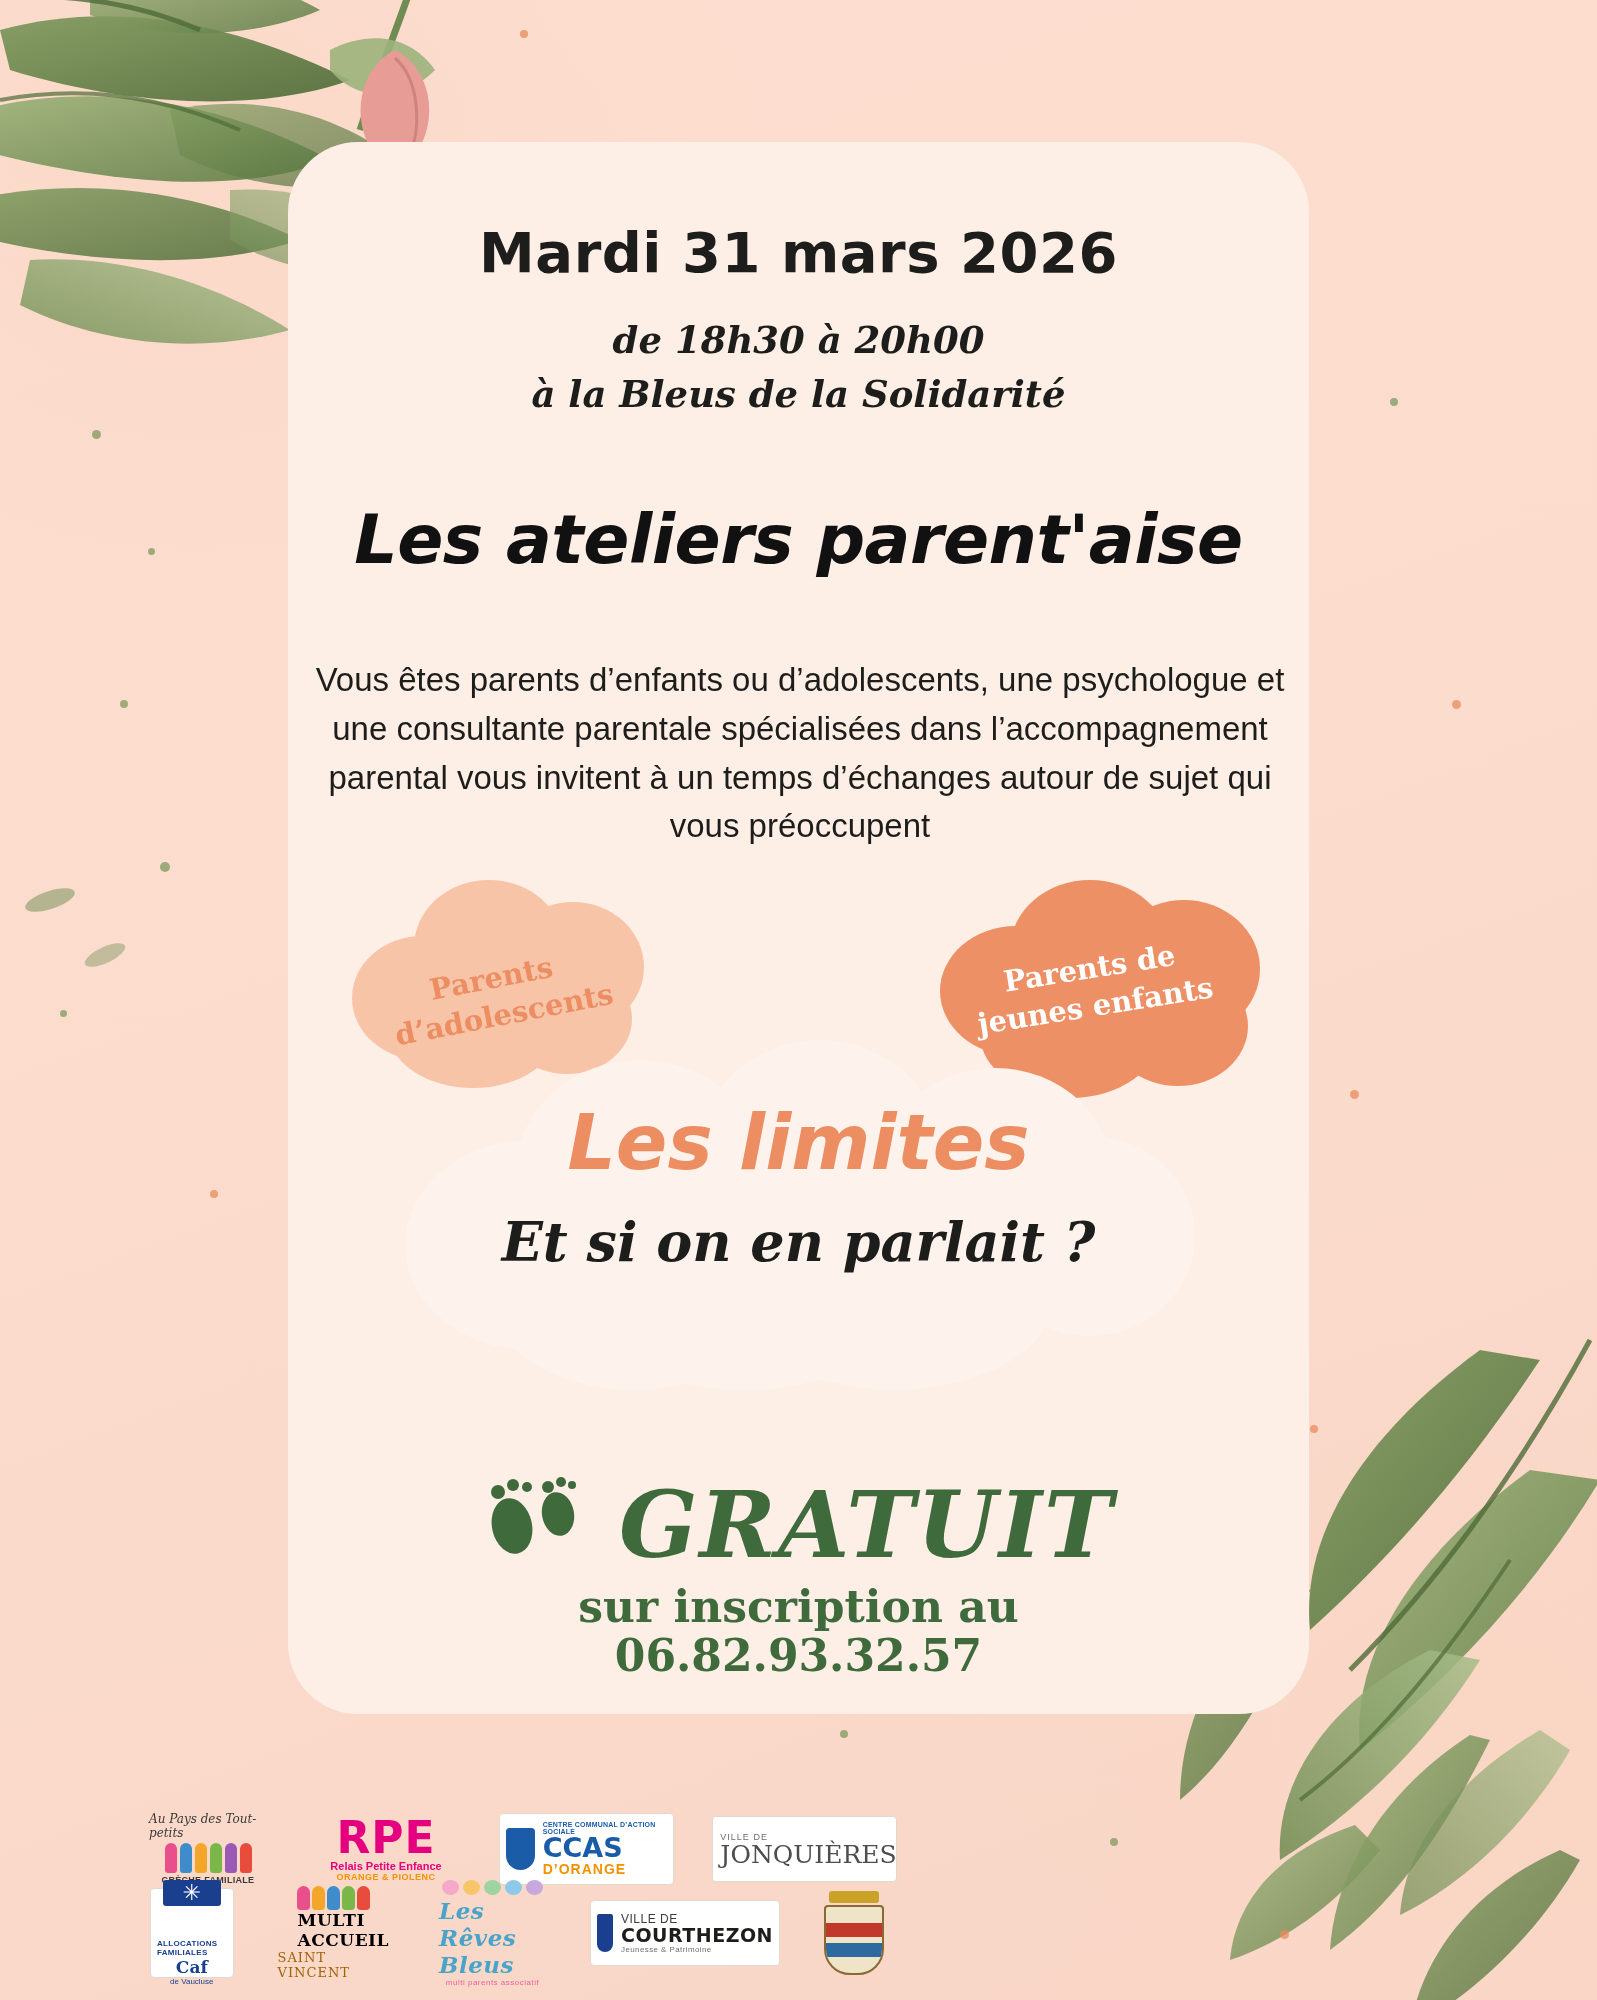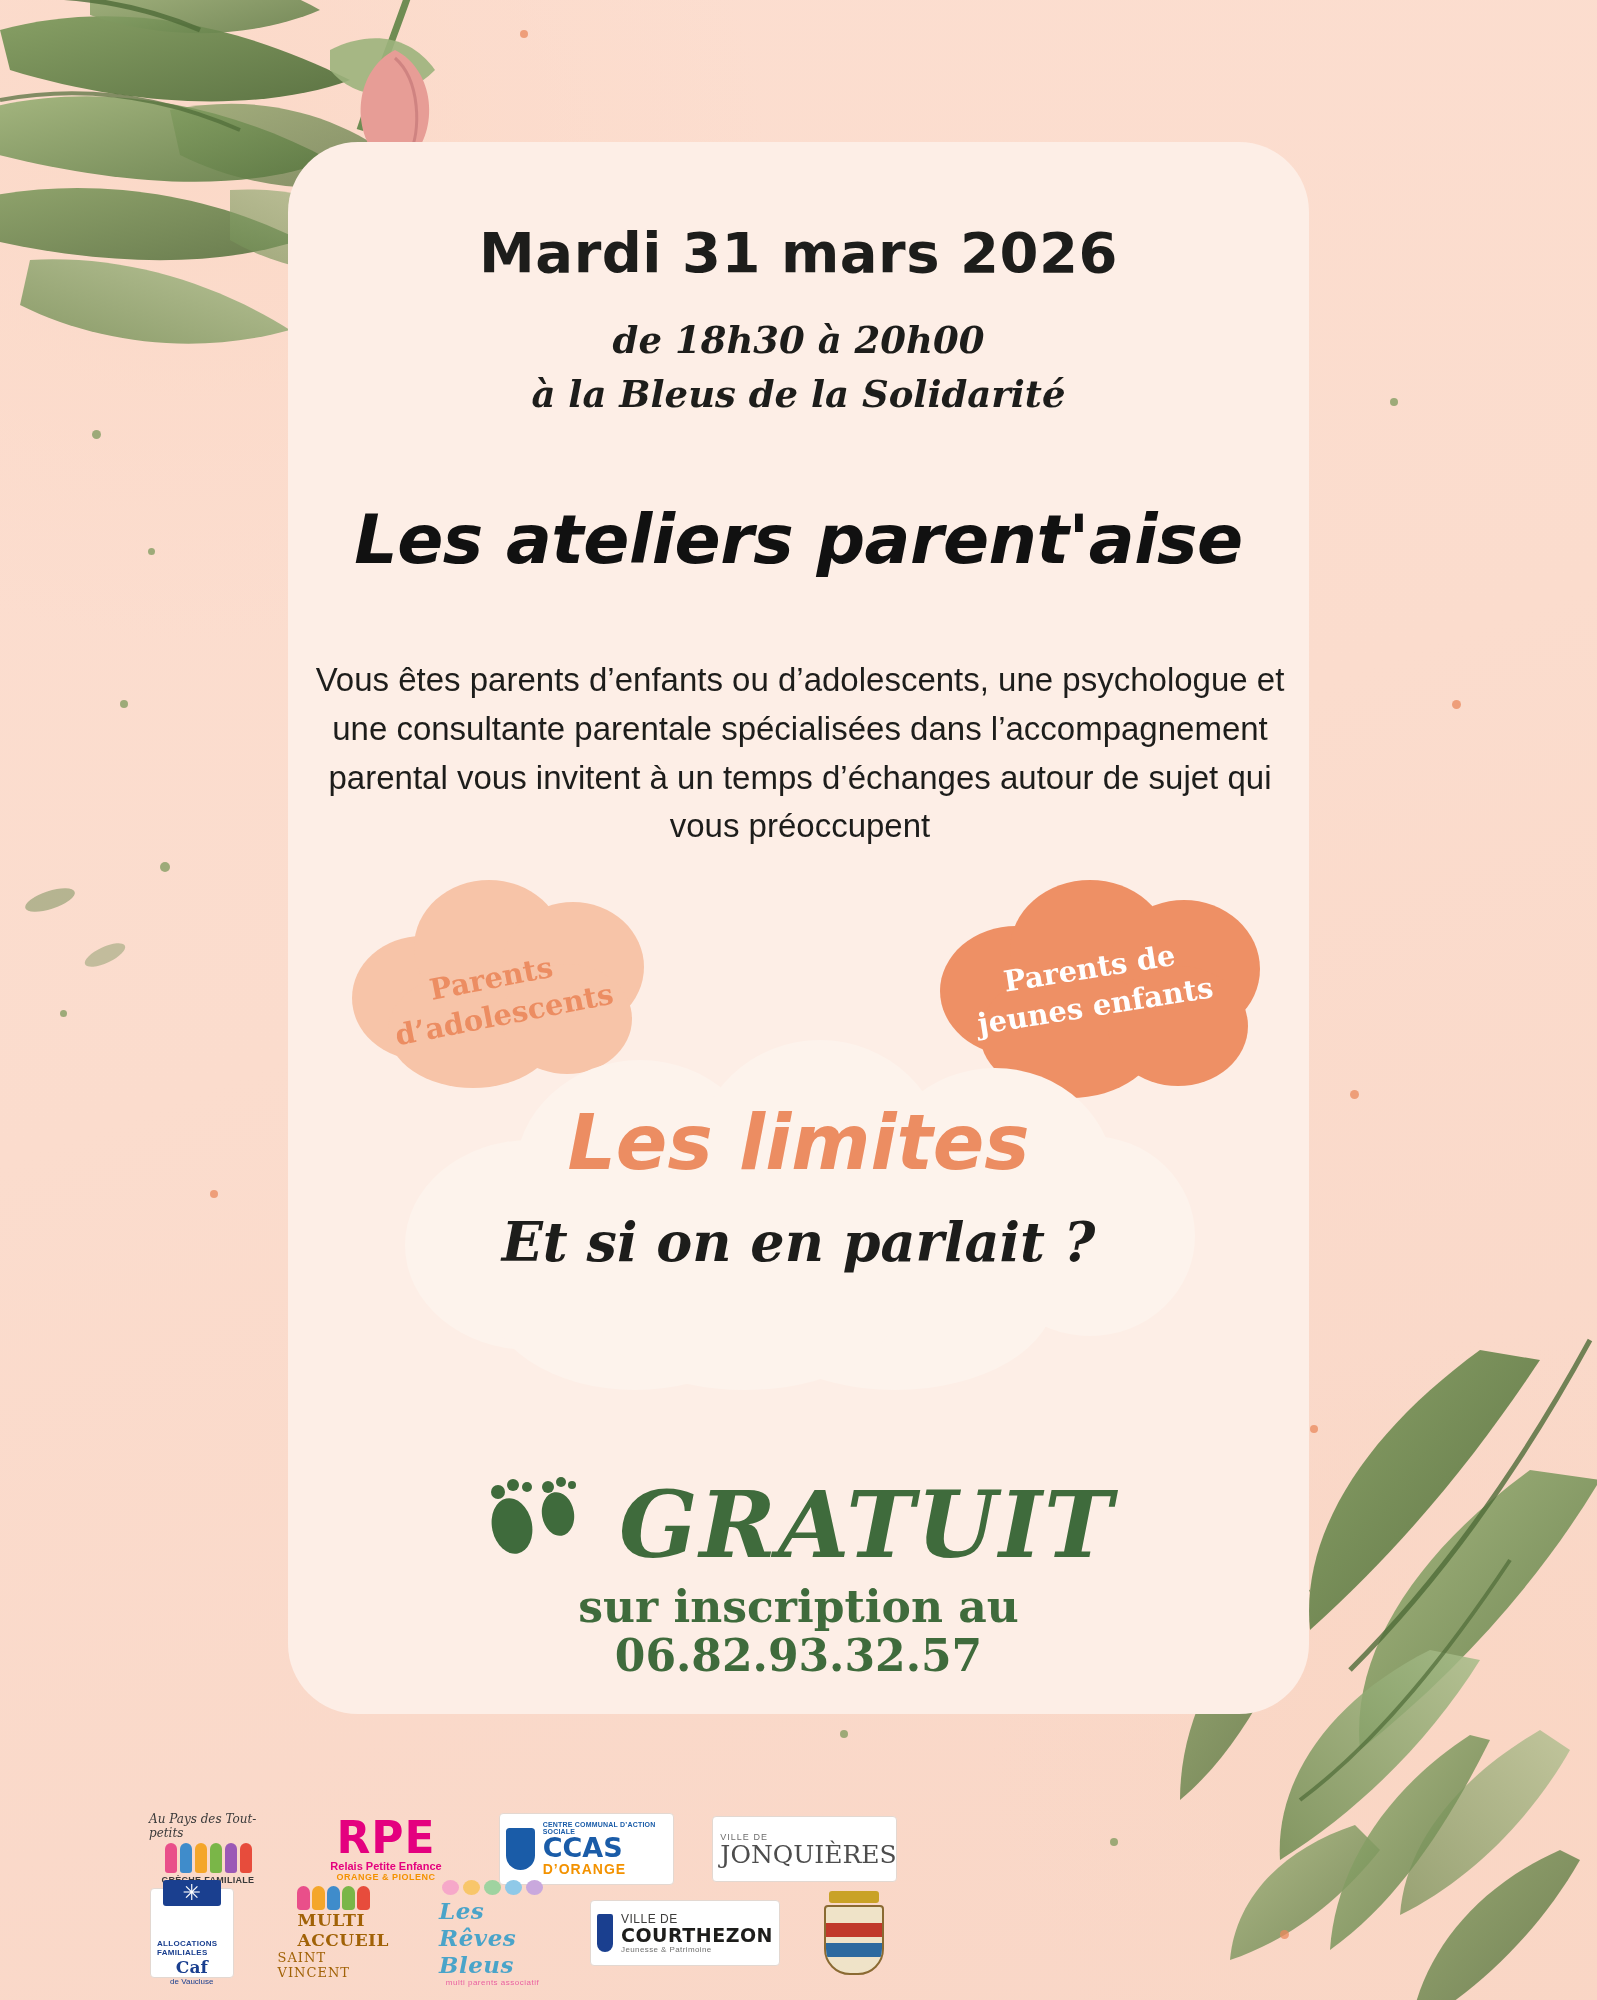--- a/index.html
+++ b/index.html
@@ -285,21 +285,21 @@
 
   .lg-caf { width: 120px; height: 90px; background: #ffffff; border: 1px solid #e3d8d1; }
   .lg-caf .cube { width: 58px; height: 42px; background: #1a3f8f; border-radius: 3px; display:flex; align-items:center; justify-content:center; color:#fff; font-size: 22px; }
   .lg-caf .al { font-size: 8px; font-weight: 700; color: #1a3f8f; letter-spacing: .3px; margin-top: 33px; }
   .lg-caf .cf { font-family: "DejaVu Serif", serif; font-weight: 700; font-size: 17px; color: #1a3f8f; }
   .lg-caf .vc { font-size: 8px; color: #1a3f8f; }
 
   .lg-multi { width: 150px; height: 82px; background: transparent; }
   .lg-multi .kids { display:flex; gap: 2px; }
   .lg-multi .kid { width: 13px; height: 24px; border-radius: 7px 7px 4px 4px; }
-  .lg-multi .m1 { font-family: "DejaVu Serif", serif; font-weight: 700; font-size: 17px; color: #a16207; letter-spacing: .5px; margin-left: 20px; }
+  .lg-multi .m1 { font-family: "DejaVu Serif", serif; font-weight: 700; font-size: 17px; color: #000000; letter-spacing: .5px; margin-left: 20px; }
   .lg-multi .m2 { font-family: "DejaVu Serif", serif; font-size: 13px; color: #a16207; letter-spacing: 1px; }
 
   .lg-reves { width: 175px; height: 74px; background: transparent; }
   .lg-reves .bub { display:flex; gap:4px; margin-bottom: 2px; }
   .lg-reves .b { width: 17px; height: 15px; border-radius: 50%; }
   .lg-reves .rb { font-family: "DejaVu Serif", serif; font-style: italic; font-weight: 700; font-size: 23px; color: #4aa4c9; letter-spacing: .5px; }
   .lg-reves .rs { font-size: 8px; color: #e95fa0; letter-spacing: .5px; }
 
   .lg-courthezon { width: 190px; height: 66px; background: #ffffff; border: 1px solid #e3d8d1; flex-direction: row; gap: 8px; }
   .lg-courthezon .cshield { width: 30px; height: 38px; background: #1a3f8f; border-radius: 4px 4px 15px 15px; }

